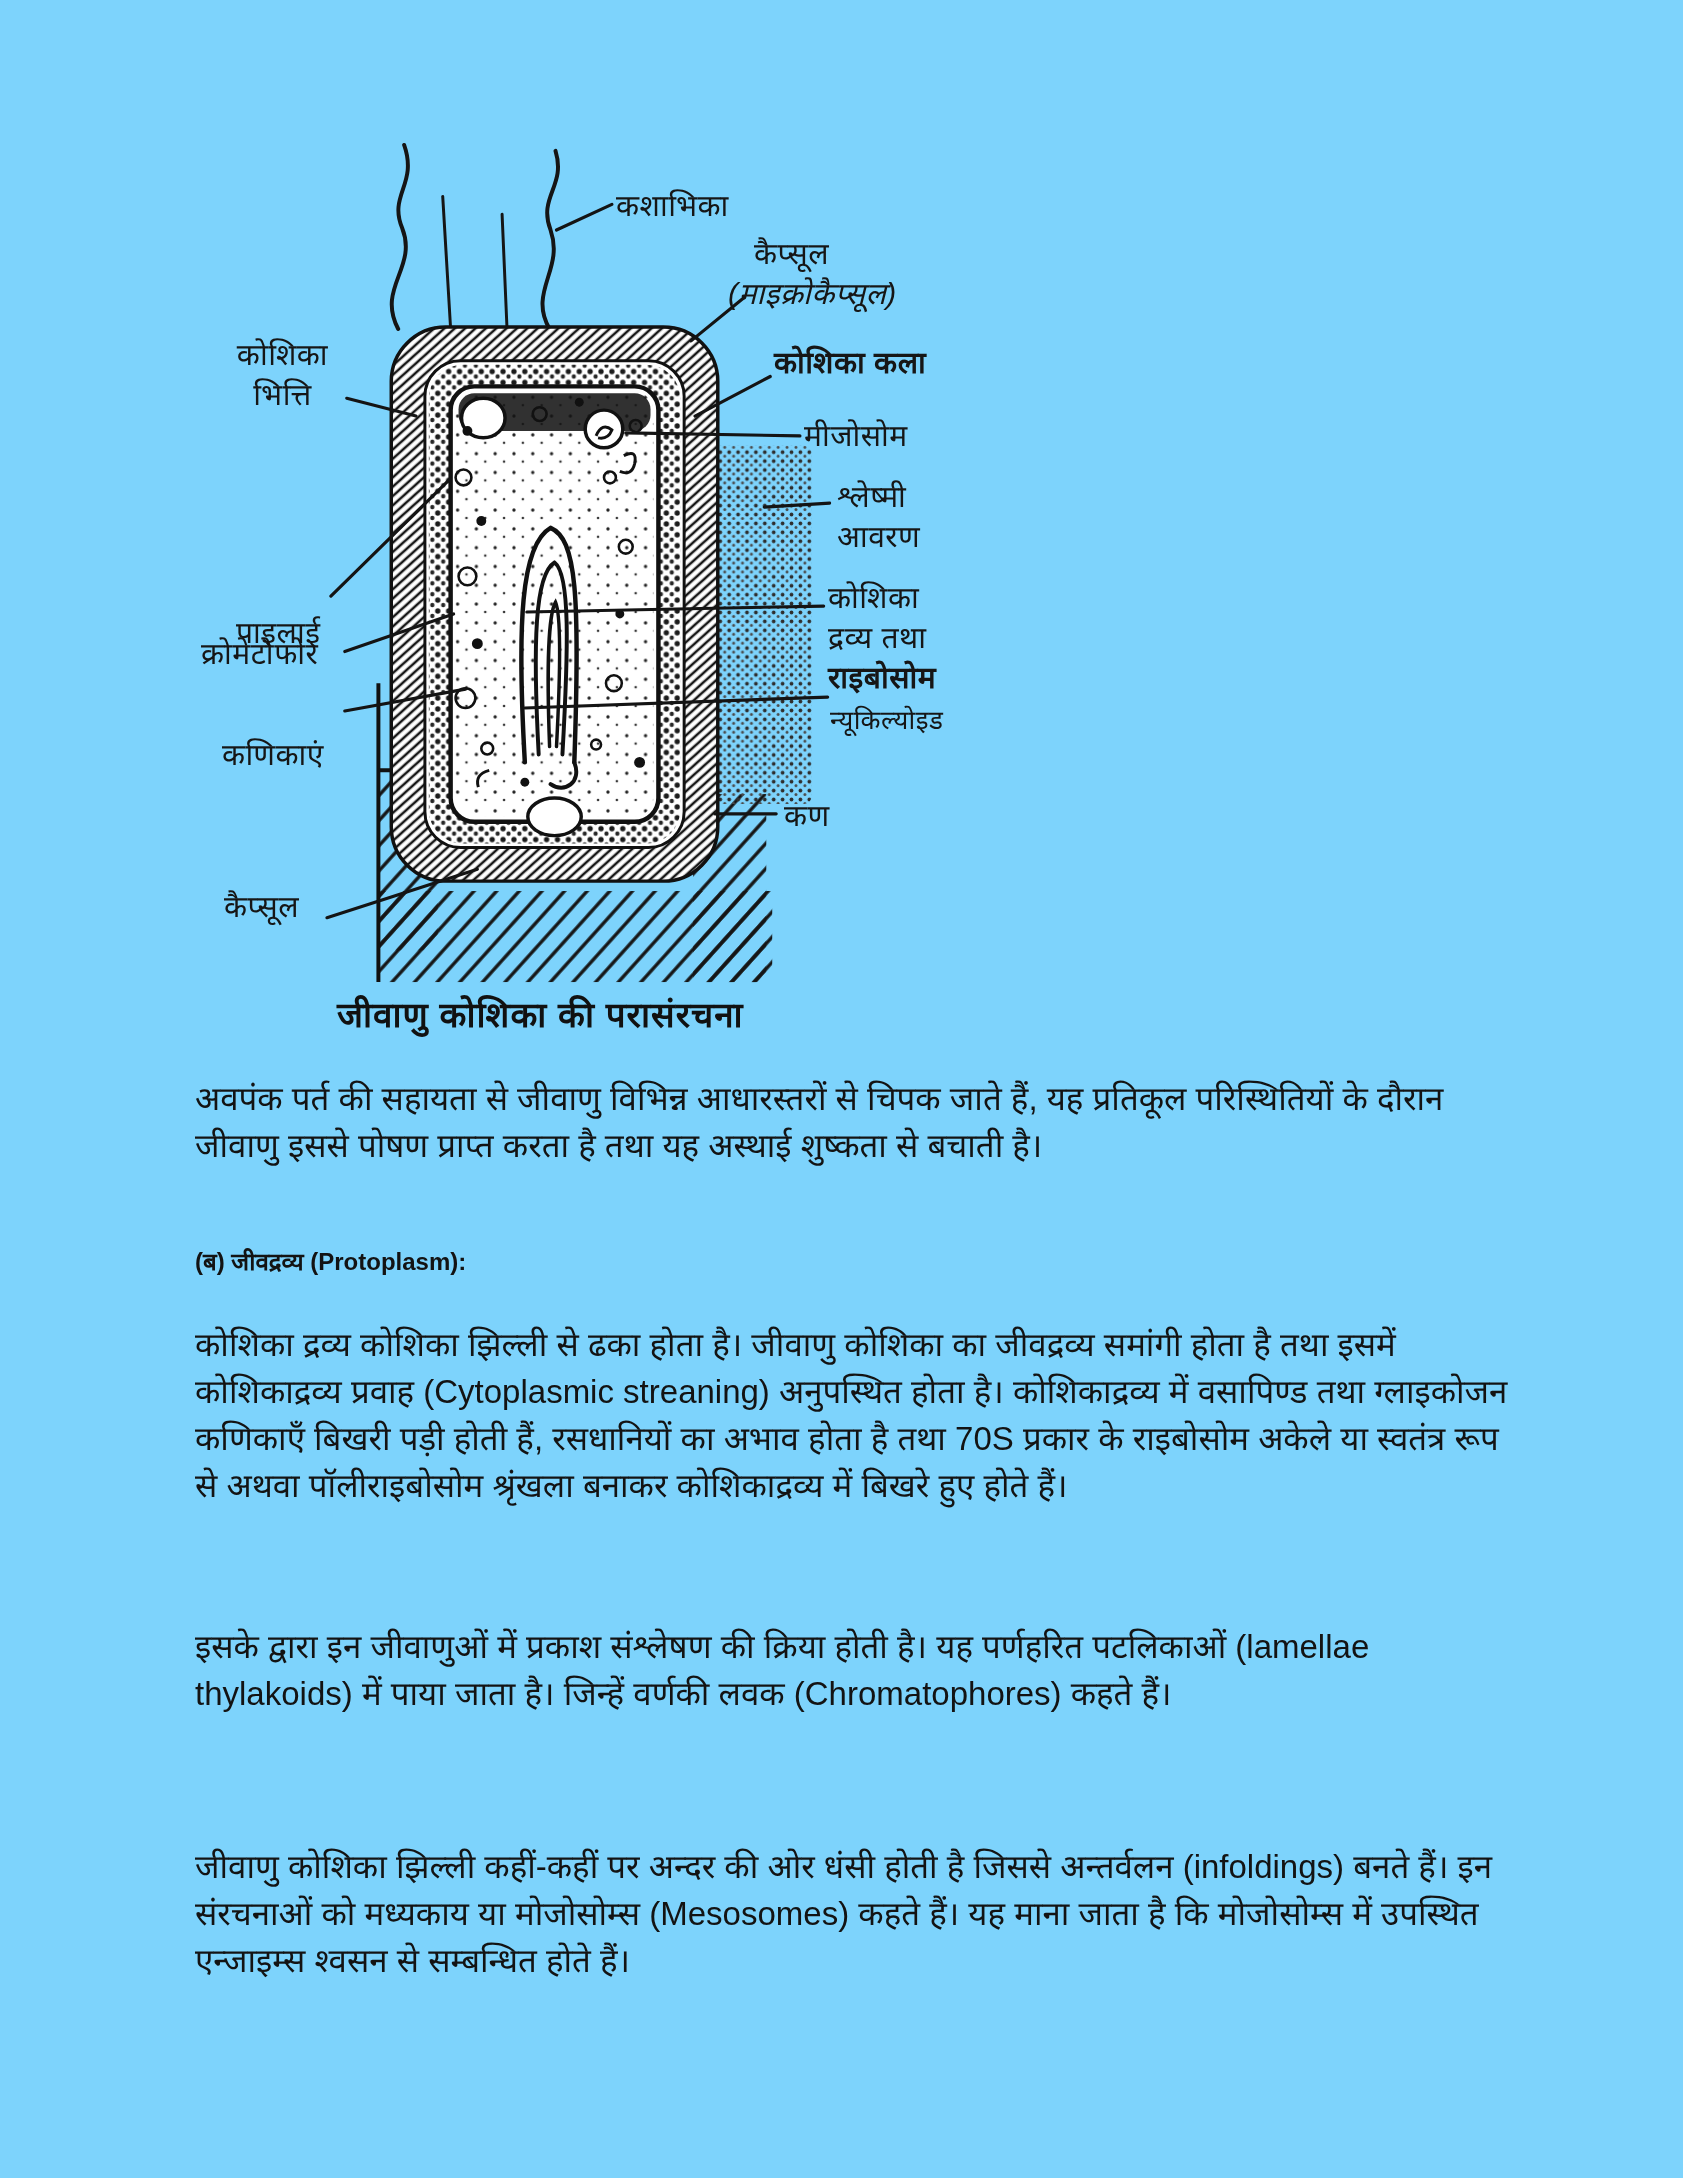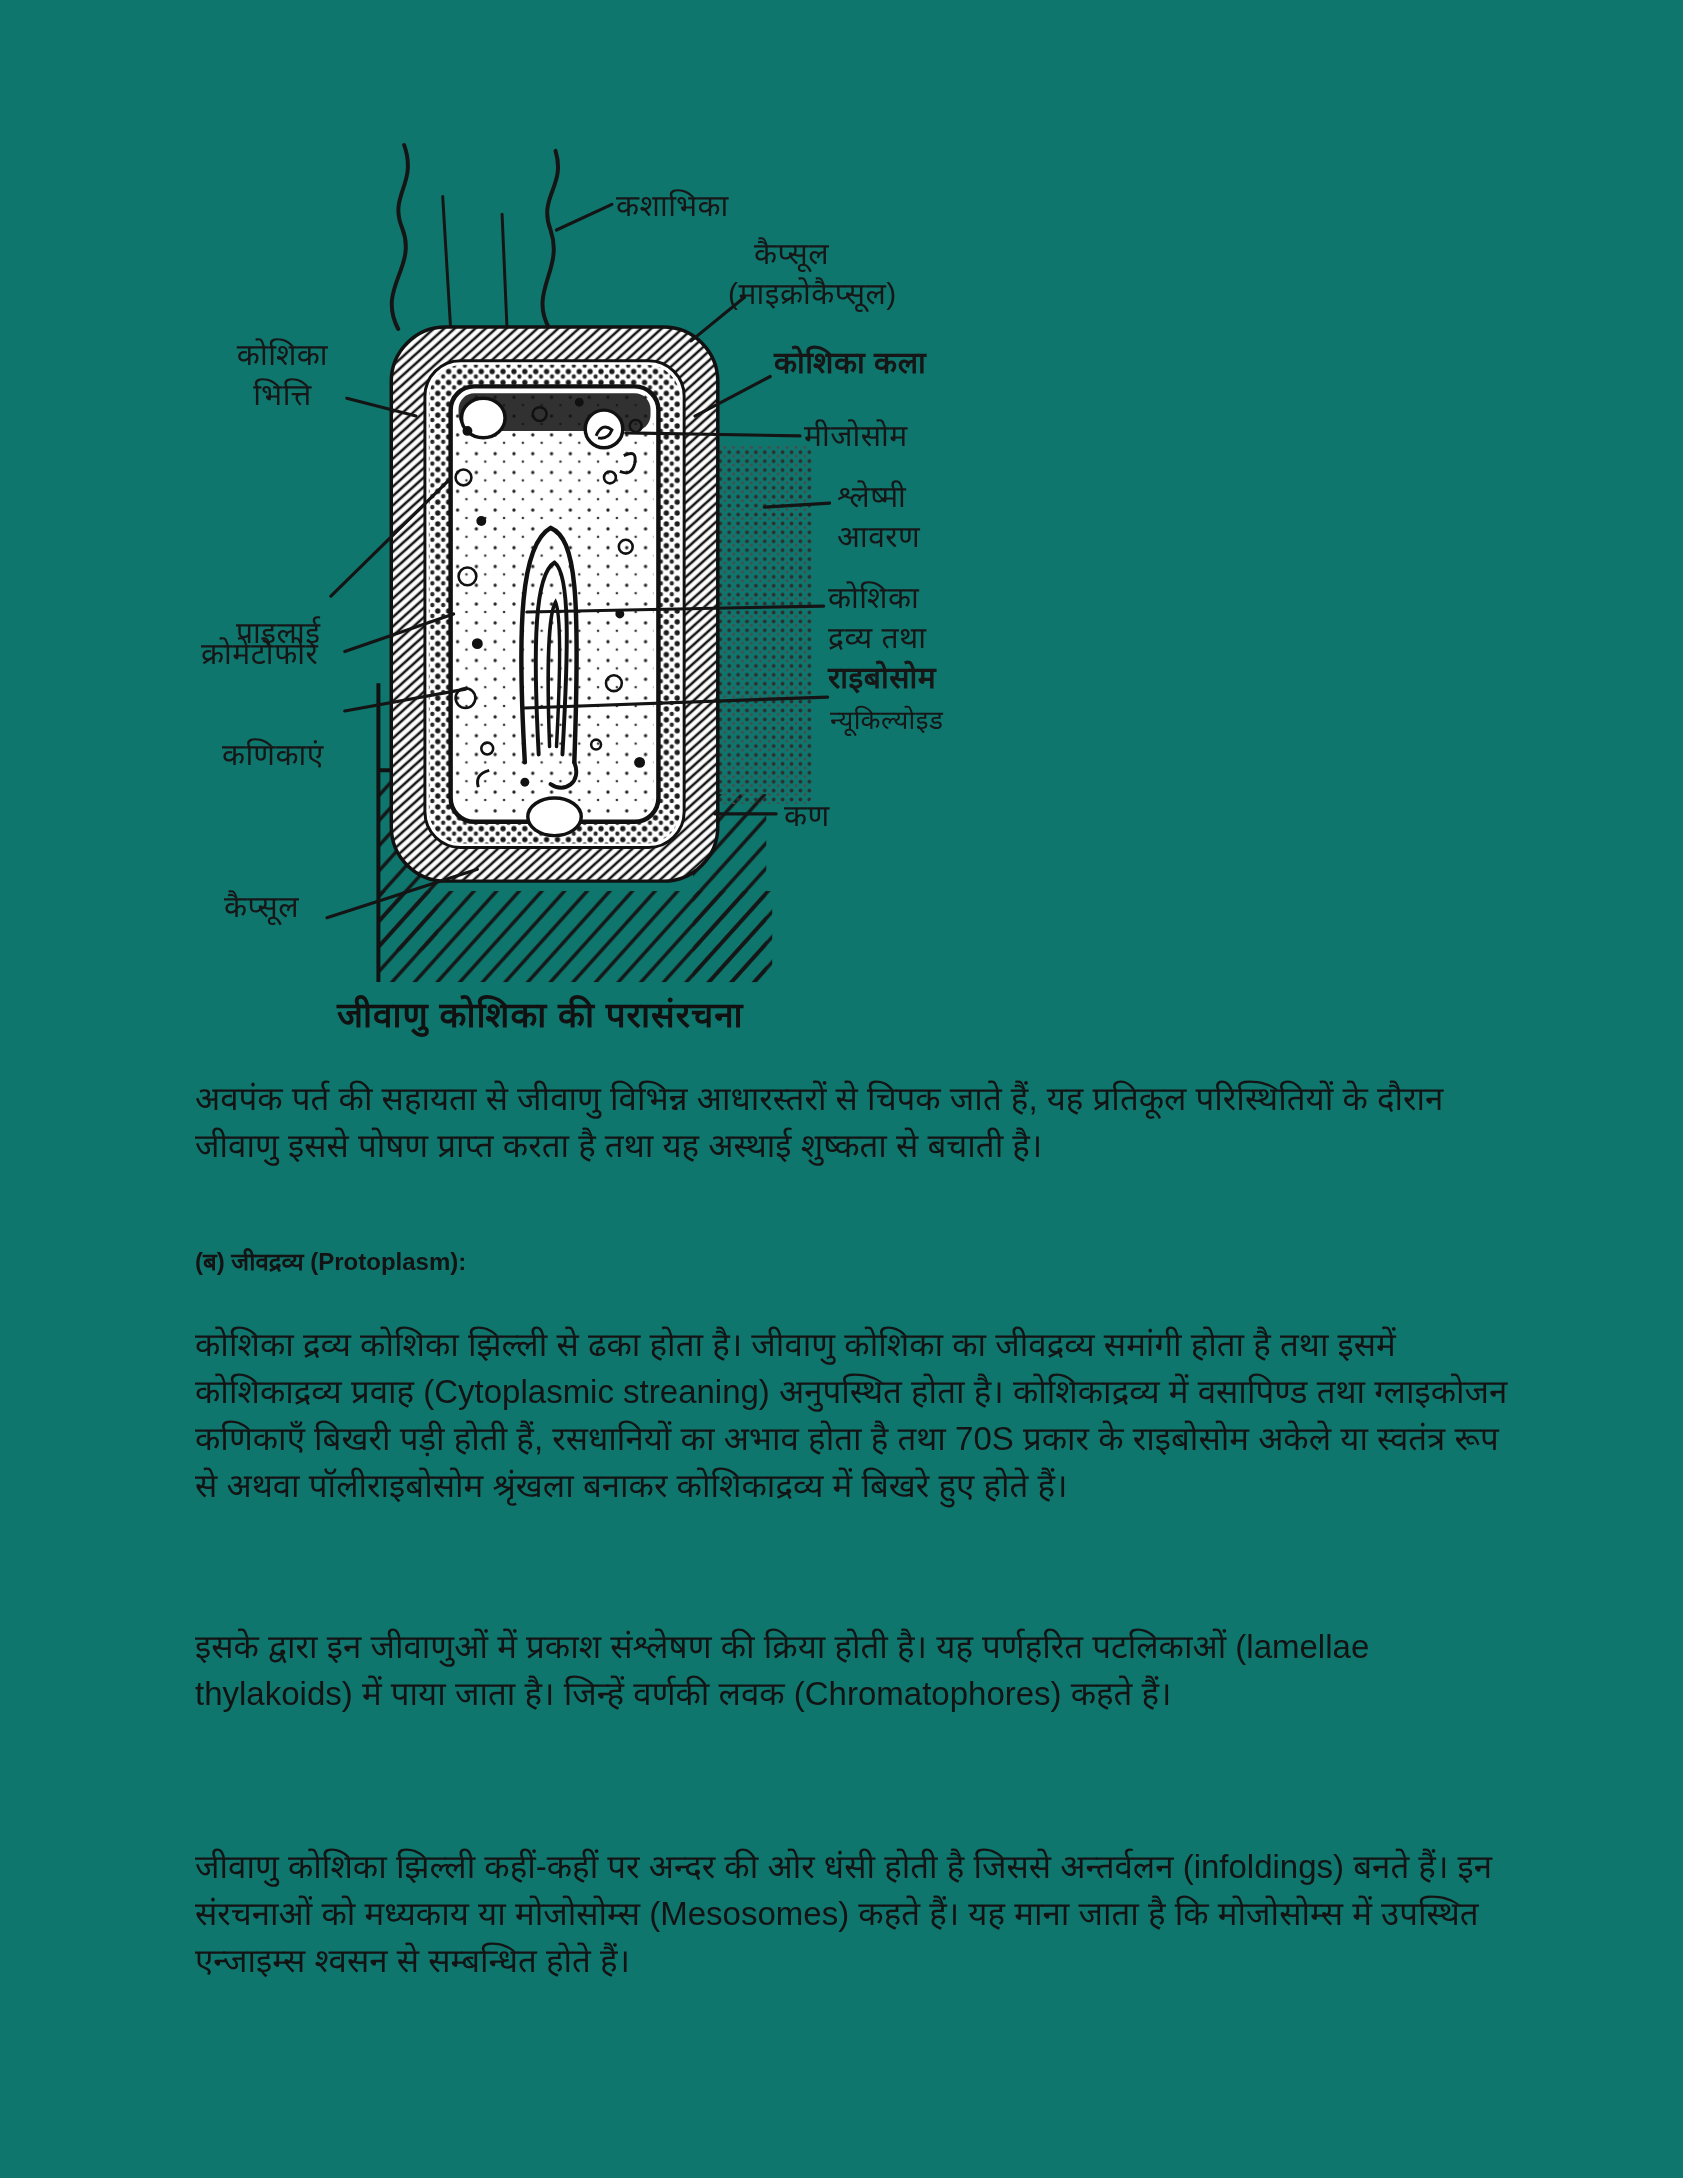--- a/index.html
+++ b/index.html
@@ -1,19 +1,19 @@
 <!DOCTYPE html>
 <html><head>
 <meta charset="utf-8">
 <style>
   html,body{margin:0;padding:0;background:#888;}
   .page{
     position:relative;
     width:1683px;height:2178px;
-    background:#0f766e;
+    background:#7dd3fc;
     font-family:"Liberation Sans", sans-serif;
     color:#141414;
     overflow:hidden;
   }
   .lbl{
     position:absolute;
     font-size:30px;
     line-height:40px;
     color:#161616;
     white-space:nowrap;
@@ -154,21 +154,21 @@
       <line x1="118" y1="528" x2="228" y2="490"></line>
       <line x1="118" y1="588" x2="240" y2="566"></line>
       <line x1="100" y1="797" x2="252" y2="748"></line>
     </g>
   </svg>
 
   <div class="lbl" style="left:616px;top:186px;">कशाभिका</div>
 
   <div class="lbl" style="left:754px;top:234px;">
     <span class="ln">कैप्सूल</span>
-    <span class="ln" style="margin-left:-26px;">(माइक्रोकैप्सूल)</span>
+    <span class="ln" style="margin-left:-26px;font-style:italic;">(माइक्रोकैप्सूल)</span>
   </div>
 
   <div class="lbl bold" style="left:774px;top:343px;">कोशिका कला</div>
 
   <div class="lbl" style="left:804px;top:416px;">मीजोसोम</div>
 
   <div class="lbl" style="left:837px;top:477px;">
     <span class="ln">श्लेष्मी</span>
     <span class="ln">आवरण</span>
   </div>

